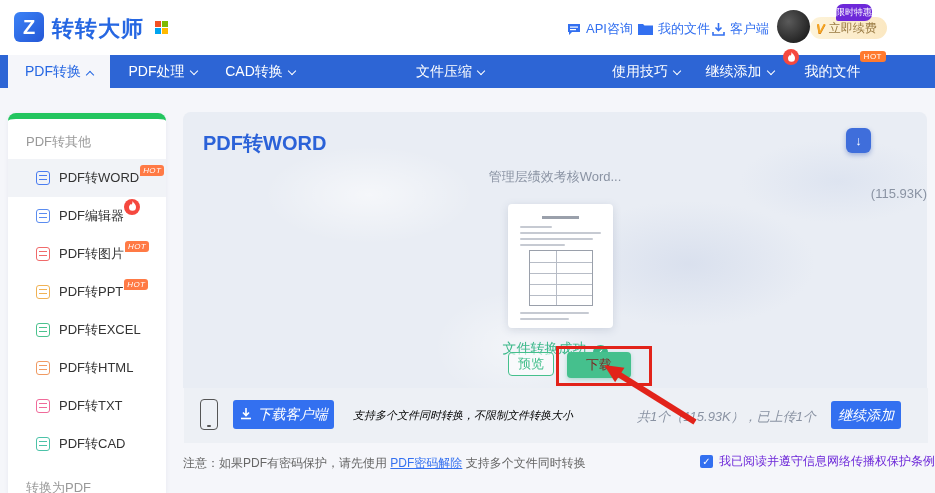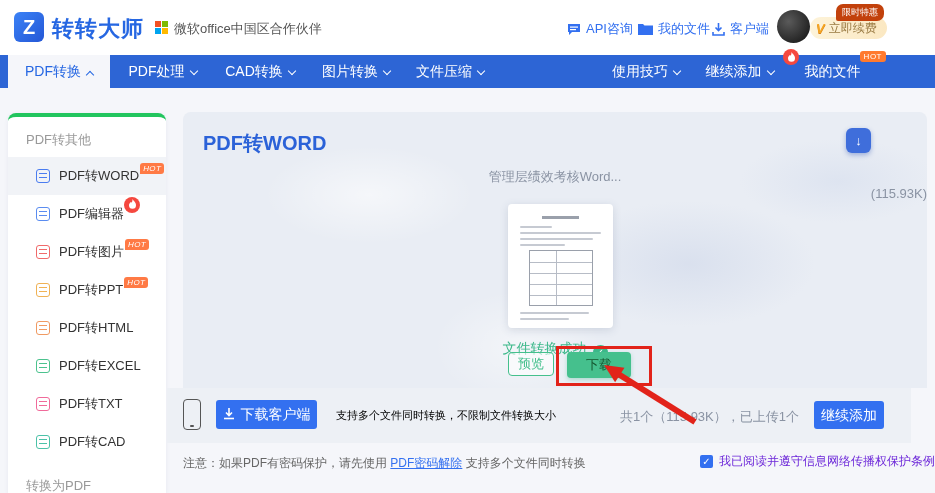--- a/index.html
+++ b/index.html
@@ -12,42 +12,42 @@
     background:linear-gradient(135deg,#3b82f6,#2457d6);color:#fff;font-size:20px;font-weight:bold;
     display:flex;align-items:center;justify-content:center;}
   .brand{position:absolute;left:52px;top:14px;font-size:22px;font-weight:bold;color:#2667e2;letter-spacing:1px;}
   .ms-logo{position:absolute;left:155px;top:21px;width:13px;height:13px;display:grid;grid-template-columns:6px 6px;grid-gap:1px;}
   .ms-logo i{width:6px;height:6px;}
   .partner{position:absolute;left:174px;top:20px;font-size:13px;color:#555;}
   .hlink{position:absolute;top:20px;font-size:13px;color:#3370f0;display:flex;align-items:center;gap:5px;cursor:pointer;}
   .hlink svg{display:block;}
   .avatar{position:absolute;left:777px;top:10px;width:33px;height:33px;border-radius:50%;
     background:radial-gradient(circle at 35% 35%,#5a5a5a,#222 75%);}
-  .promo-badge{position:absolute;left:836px;top:4px;background:#c2410c;color:#fff;font-size:9px;
-    padding:2px 6px;border-radius:7px 7px 7px 2px;}
+  .promo-badge{position:absolute;left:836px;top:4px;background:#6d28d9;color:#fff;font-size:9px;
+    padding:2px 0;border-radius:7px 7px 7px 2px;}
   .renew-pill{position:absolute;left:810px;top:17px;background:linear-gradient(90deg,#fdf3d9,#fbe8c2);
     border-radius:11px;height:22px;display:flex;align-items:center;padding:0 10px 0 6px;gap:4px;cursor:pointer;}
   .vip-v{font-size:13px;font-weight:bold;font-style:italic;color:#f5a623;text-shadow:0 1px 0 #d77f12;}
   .renew-txt{font-size:12px;color:#9a7b43;}
 
   
   .nav{position:absolute;left:0;top:55px;width:935px;height:33px;background:#2d65d5;}
   .tab{position:absolute;top:0;height:33px;line-height:33px;text-align:center;color:#fff;font-size:14px;cursor:pointer;}
   .tab.active{background:#f5f6fa;color:#2667e2;border-radius:0;}
   .caret{display:inline-block;width:6px;height:6px;border-right:1.6px solid currentColor;border-bottom:1.6px solid currentColor;
     transform:rotate(45deg);margin-left:6px;vertical-align:2px;}
   .caret.up{transform:rotate(-135deg);vertical-align:-2px;}
   .tab-hot{position:absolute;right:-16px;top:-4px;background:#ff7a2e;color:#fff;font-size:8px;line-height:11px;
     padding:0 4px;border-radius:3px;letter-spacing:.5px;}
   .fire-badge{position:absolute;right:-12px;top:-6px;width:16px;height:16px;border-radius:50%;
     background:#f5483f;display:flex;align-items:center;justify-content:center;}
 
   
   .sidebar{position:absolute;left:8px;top:113px;width:158px;height:380px;background:#fff;
-    border-top:4px solid #22c55e;border-radius:8px 8px 0 0;box-shadow:0 1px 4px rgba(60,80,130,.08);}
+    border-top:6px solid #22c55e;border-radius:8px 8px 0 0;box-shadow:0 1px 4px rgba(60,80,130,.08);}
   .side-sec{padding:14px 0 8px 18px;font-size:13px;color:#999;}
   .side-item{position:relative;height:38px;display:flex;align-items:center;padding-left:28px;font-size:13px;color:#333;cursor:pointer;}
   .side-item.on{background:#f1f3f7;}
   .side-item .lbl{margin-left:9px;}
   .sic{width:14px;height:14px;border:1.4px solid var(--c);border-radius:3px;position:relative;flex:none;}
   .sic::before,.sic::after{content:"";position:absolute;left:2px;right:2px;height:1.4px;background:var(--c);}
   .sic::before{top:3px;} .sic::after{top:7px;}
   .hot{display:inline-block;background:#ff7a45;color:#fff;font-size:8px;line-height:11px;padding:0 3px;
     border-radius:3px 3px 3px 0;position:relative;top:-8px;left:1px;letter-spacing:.4px;}
   .fire-circ{display:inline-block;width:16px;height:16px;border-radius:50%;background:#f5483f;position:relative;top:-9px;left:0;
@@ -73,25 +73,25 @@
   .dl-line{height:2px;background:#c6cad2;margin-bottom:4px;border-radius:1px;}
   .dl-title{width:46%;margin:0 auto 7px;height:3px;background:#9aa0ab;}
   .mini-table{width:64px;height:56px;border:1px solid #9aa0ab;margin:4px auto 6px;position:relative;}
   .mini-table i{position:absolute;background:#b7bcc6;}
   .status-row{position:absolute;left:0;top:228px;width:100%;text-align:center;font-size:14px;color:#3cb88a;}
   .check{display:inline-block;width:15px;height:15px;border-radius:50%;background:#3cb88a;color:#fff;
     font-size:10px;line-height:15px;text-align:center;vertical-align:-3px;margin-left:6px;}
   .btn-preview{position:absolute;left:325px;top:240px;width:46px;height:24px;border:1px solid #45c08d;border-radius:4px;
     background:rgba(255,255,255,.6);color:#45c08d;font-size:13px;line-height:22px;text-align:center;cursor:pointer;}
   .btn-download{position:absolute;left:384px;top:240px;width:64px;height:26px;background:#45c08d;border-radius:4px;
-    color:#14532d;font-size:13px;line-height:26px;text-align:center;cursor:pointer;box-shadow:0 2px 4px rgba(60,180,140,.35);}
+    color:#7f1d1d;font-size:13px;line-height:26px;text-align:center;cursor:pointer;box-shadow:0 2px 4px rgba(60,180,140,.35);}
   .hl-rect{position:absolute;left:373px;top:234px;width:96px;height:40px;border:3px solid #e2231a;pointer-events:none;}
 
   
-  .bbar{position:absolute;left:167px;top:388px;width:744px;height:55px;background:#edf0f5;}
+  .bbar{position:absolute;left:184px;top:388px;width:744px;height:55px;background:#edf0f5;font-style:italic;}
   .phone{position:absolute;left:16px;top:11px;width:18px;height:31px;border:1.6px solid #555;border-radius:4px;}
   .phone::after{content:"";position:absolute;left:50%;bottom:2px;width:4px;height:2.5px;margin-left:-2px;background:#555;border-radius:1px;}
   .btn-client{position:absolute;left:49px;top:12px;width:101px;height:29px;background:#3370f0;border-radius:3px;
     color:#fff;font-size:14px;display:flex;align-items:center;justify-content:center;gap:6px;cursor:pointer;}
   .bbar-hint{position:absolute;left:169px;top:20px;font-size:11px;color:#000000;}
   .bbar-count{position:absolute;right:112px;top:20px;font-size:13px;color:#8a93a3;}
   .btn-add{position:absolute;left:647px;top:13px;width:70px;height:28px;background:#3370f0;border-radius:3px;
     color:#fff;font-size:14px;line-height:28px;text-align:center;cursor:pointer;}
 
   
@@ -111,21 +111,20 @@
 
   <div class="header">
     <div class="logo-box">Z</div>
     <div class="brand">转转大师</div>
     <div class="ms-logo">
       <i style="background:#f25022"></i>
         <i style="background:#7fba00"></i>
         <i style="background:#00a4ef"></i>
         <i style="background:#ffb900"></i>
     </div>
-    <div class="partner">微软office中国区合作伙伴</div>
 
     <div class="hlink" style="left:567px">
       <svg width="14" height="13" viewBox="0 0 14 13">
           <path d="M1 1h12v8H5l-3 3v-3H1z" fill="#3370f0"></path>
           <rect x="3" y="3.5" width="8" height="1.2" fill="#fff"></rect>
           <rect x="3" y="6" width="6" height="1.2" fill="#fff"></rect>
         </svg>
       <span>API咨询</span>
     </div>
     <div class="hlink" style="left:638px">
@@ -152,23 +151,20 @@
 
   <div class="nav">
     <div class="tab active" style="left:8px;width:102px">
       <span>PDF转换</span><i class="caret up"></i>
     </div>
     <div class="tab" style="left:120px;width:85px">
       <span>PDF处理</span><i class="caret"></i>
     </div>
     <div class="tab" style="left:215px;width:90px">
       <span>CAD转换</span><i class="caret"></i>
-    </div>
-    <div class="tab" style="left:310px;width:92px">
-      <span>图片转换</span><i class="caret"></i>
     </div>
     <div class="tab" style="left:405px;width:90px">
       <span>文件压缩</span><i class="caret"></i>
     </div>
     <div class="tab" style="left:600px;width:92px">
       <span>使用技巧</span><i class="caret"></i>
     </div>
     <div class="tab" style="left:692px;width:95px">
       <span>继续添加</span><i class="caret"></i>
       <span class="fire-badge">
@@ -202,26 +198,26 @@
       <i class="sic" style="--c:#f06a6a"></i>
       <span class="lbl">PDF转图片</span>
       <i class="hot">HOT</i>
     </div>
     <div class="side-item">
       <i class="sic" style="--c:#f0b254"></i>
       <span class="lbl">PDF转PPT</span>
       <i class="hot">HOT</i>
     </div>
     <div class="side-item">
+      <i class="sic" style="--c:#4cc28e"></i>
+      <span class="lbl">PDF转EXCEL</span>
+    </div>
+    <div class="side-item">
       <i class="sic" style="--c:#f09a62"></i>
       <span class="lbl">PDF转HTML</span>
-    </div>
-    <div class="side-item">
-      <i class="sic" style="--c:#4cc28e"></i>
-      <span class="lbl">PDF转EXCEL</span>
     </div>
     <div class="side-item">
       <i class="sic" style="--c:#f06a9a"></i>
       <span class="lbl">PDF转TXT</span>
     </div>
     <div class="side-item">
       <i class="sic" style="--c:#4cc2a8"></i>
       <span class="lbl">PDF转CAD</span>
     </div>
 

